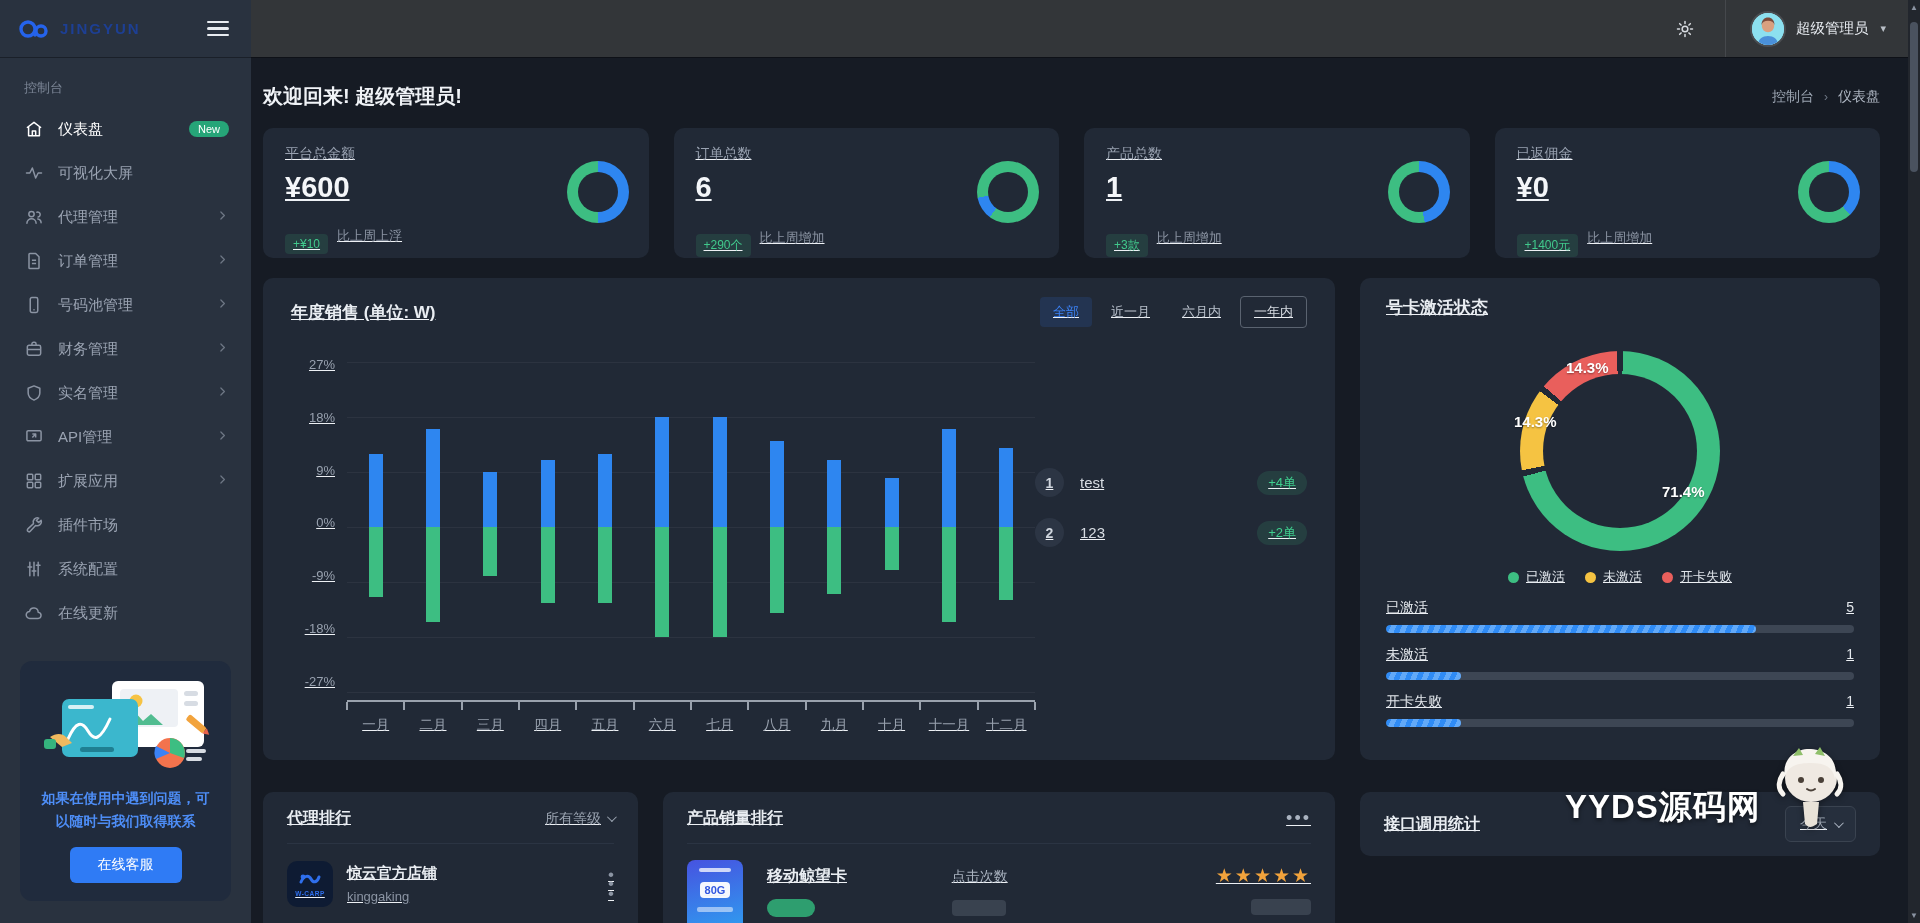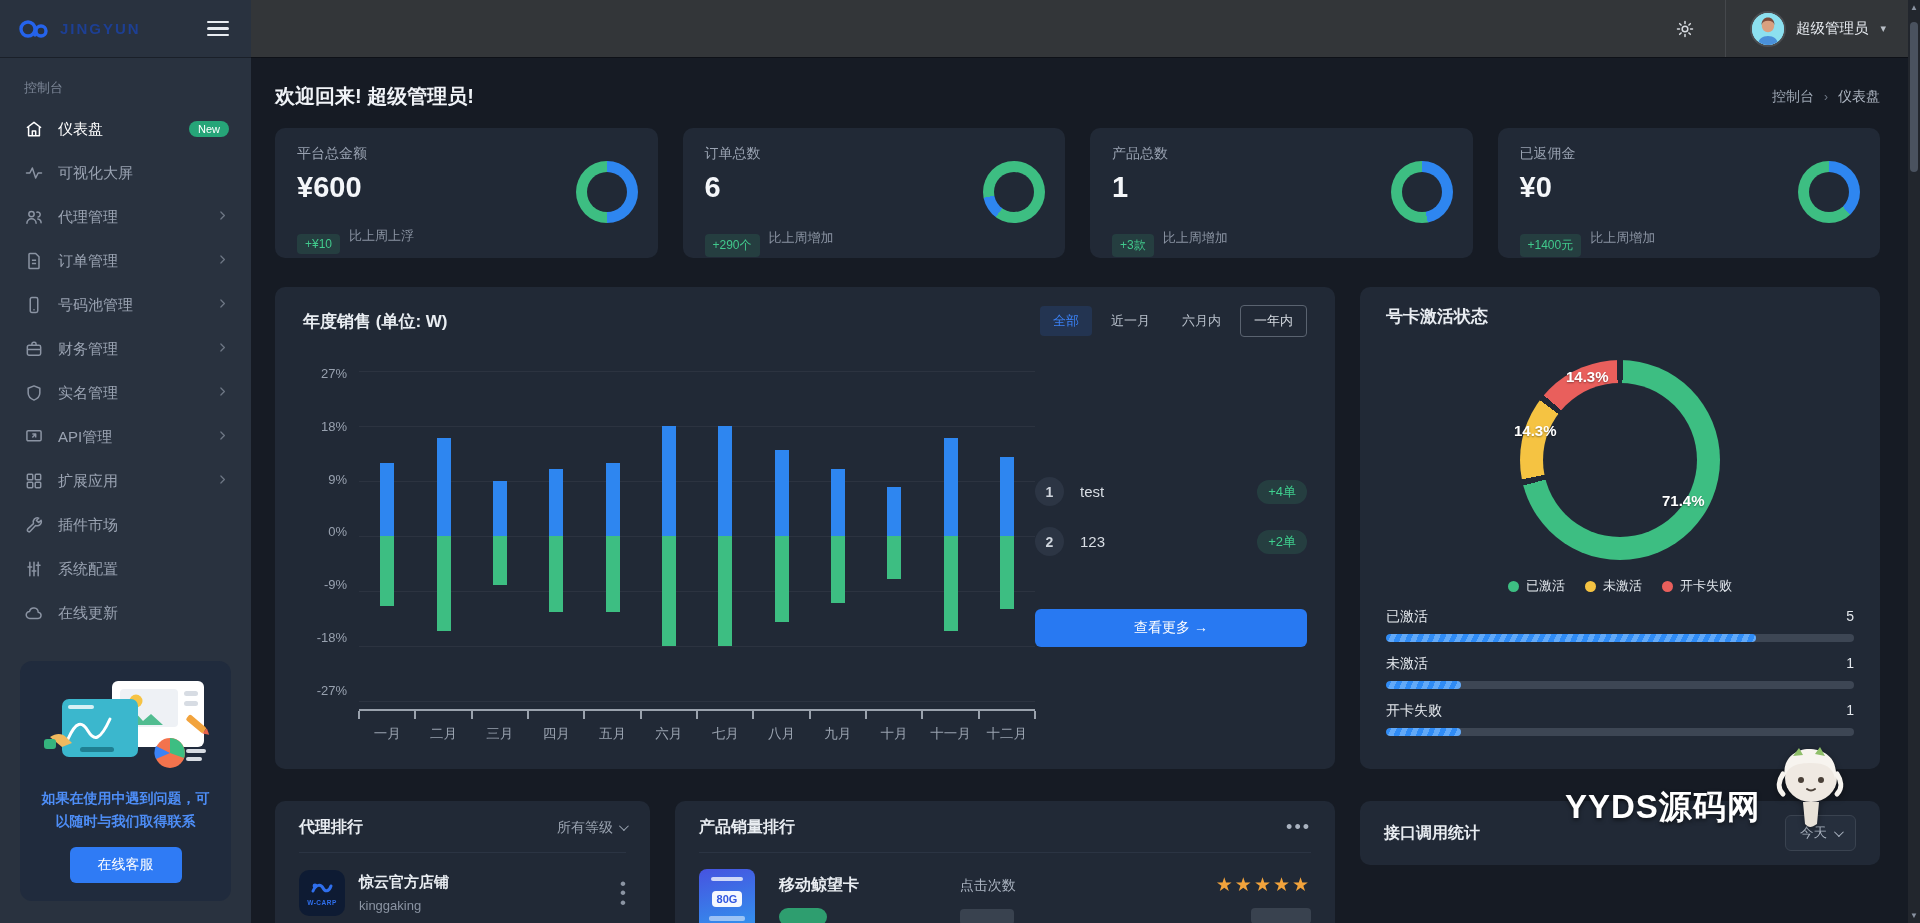--- a/index.html
+++ b/index.html
@@ -29,42 +29,42 @@
   .mi-icon { width:20px; height:20px; color:#8b94a3; flex:0 0 20px; }
   .mi-icon svg { width:20px; height:20px; display:block; }
   .mi-label { flex:0 0 auto; }
   .new-badge { margin-left:auto; background:#26a578; color:#fff; font-size:11px; padding:2px 9px; border-radius:10px; }
   .mi-chev { margin-left:auto; color:#6f7886; font-size:12px; }
   .help-card { margin:26px 20px 0; background:#202b3d; border-radius:12px; padding:16px 14px 18px; text-align:center; }
   .help-text { color:#4d8df6; font-size:14px; line-height:1.65; font-weight:bold; margin-top:10px; }
   .help-btn { display:inline-block; margin-top:14px; background:#2f7bf5; color:#fff; font-size:14px; padding:9px 28px; border-radius:6px; border:none; cursor:pointer; font-family:inherit; }
 
   
-  .main { position:absolute; left:251px; top:57px; right:0; bottom:0; padding:26px 40px 0 24px; overflow:hidden; }
+  .main { position:absolute; left:251px; top:57px; right:0; bottom:0; padding:26px 40px 0 12px; overflow:hidden; }
   .welcome-row { display:flex; justify-content:space-between; align-items:center; }
   .welcome { font-size:20px; font-weight:bold; color:#f0f3f7; }
   .breadcrumb { color:#9aa3b0; font-size:14px; display:flex; gap:10px; align-items:center; }
   .breadcrumb .sep { color:#6f7886; font-size:12px; }
   .breadcrumb .current { color:#aeb6c2; }
 
-  .card { background:#212936; border-radius:10px; }
+  .card { background:#212936; border-radius:10px;text-decoration:underline; }
 
   
   .stats-grid { margin-top:18px; display:grid; grid-template-columns:repeat(4,1fr); gap:25px; }
   .stat-card { position:relative; height:130px; padding:17px 22px; }
   .stat-label { color:#99a2b1; font-size:14px; }
   .stat-value { color:#f4f6f9; font-size:29px; font-weight:bold; margin-top:8px; }
   .stat-badge-row { margin-top:14px; display:flex; align-items:center; gap:9px; }
   .green-badge { background:rgba(61,190,130,.14); color:#41c98c; font-size:12px; padding:3px 8px; border-radius:4px; white-space:nowrap;margin-top:16px; }
   .stat-note { color:#8b94a3; font-size:13px; }
   .mini-donut { position:absolute; right:20px; top:33px; width:62px; height:62px; border-radius:50%; }
   .mini-donut::after { content:""; position:absolute; inset:11px; border-radius:50%; background:#212936; }
 
   
-  .mid-grid { margin-top:29px; display:grid; grid-template-columns:1fr 520px; gap:25px; }
+  .mid-grid { margin-top:20px; display:grid; grid-template-columns:1fr 520px; gap:25px; }
   .chart-card { height:482px; padding:18px 28px; }
   .card-head { display:flex; justify-content:space-between; align-items:center; }
   .card-title { font-size:17px; font-weight:bold; color:#e9edf2; }
   .tabs { display:flex; gap:6px; align-items:center; }
   .tab { font-size:13px; color:#b9c1cc; padding:6px 13px; border-radius:4px; cursor:pointer; }
   .tab.active { color:#3b82f6; background:rgba(47,123,245,.14); }
   .tab.boxed { border:1px solid #5a6370; color:#d5dae1; }
   .chart-body { display:flex; margin-top:34px; }
   .chart-area { flex:1; }
   .plot-wrap { display:flex; gap:12px; }
@@ -482,21 +482,21 @@
             </div>
         </div>
         <div class="rank-panel" id="rank-panel"><div class="rank-row">
               <span class="rank-num">1</span>
               <span class="rank-name">test</span>
               <span class="rank-badge">+4单</span>
             </div><div class="rank-row">
               <span class="rank-num">2</span>
               <span class="rank-name">123</span>
               <span class="rank-badge">+2单</span>
-            </div><button class="more-btn">查看更多 →</button></div>
+            </div></div>
       </div>
     </div>
 
     <div class="card act-card">
       <div class="card-title">号卡激活状态</div>
       <div class="donut-wrap">
         <div class="donut" id="act-donut" style="background: conic-gradient(rgb(33, 41, 54) 0%, rgb(33, 41, 54) 0.5%, rgb(61, 190, 130) 0.5%, rgb(61, 190, 130) 70.9%, rgb(33, 41, 54) 70.9%, rgb(33, 41, 54) 71.4%, rgb(33, 41, 54) 71.4%, rgb(33, 41, 54) 71.9%, rgb(245, 195, 66) 71.9%, rgb(245, 195, 66) 85.2%, rgb(33, 41, 54) 85.2%, rgb(33, 41, 54) 85.7%, rgb(33, 41, 54) 85.7%, rgb(33, 41, 54) 86.2%, rgb(233, 95, 92) 86.2%, rgb(233, 95, 92) 99.5%, rgb(33, 41, 54) 99.5%, rgb(33, 41, 54) 100%);"></div>
         <div class="donut-label dl-0">71.4%</div>
         <div class="donut-label dl-1">14.3%</div>
         <div class="donut-label dl-2">14.3%</div>

